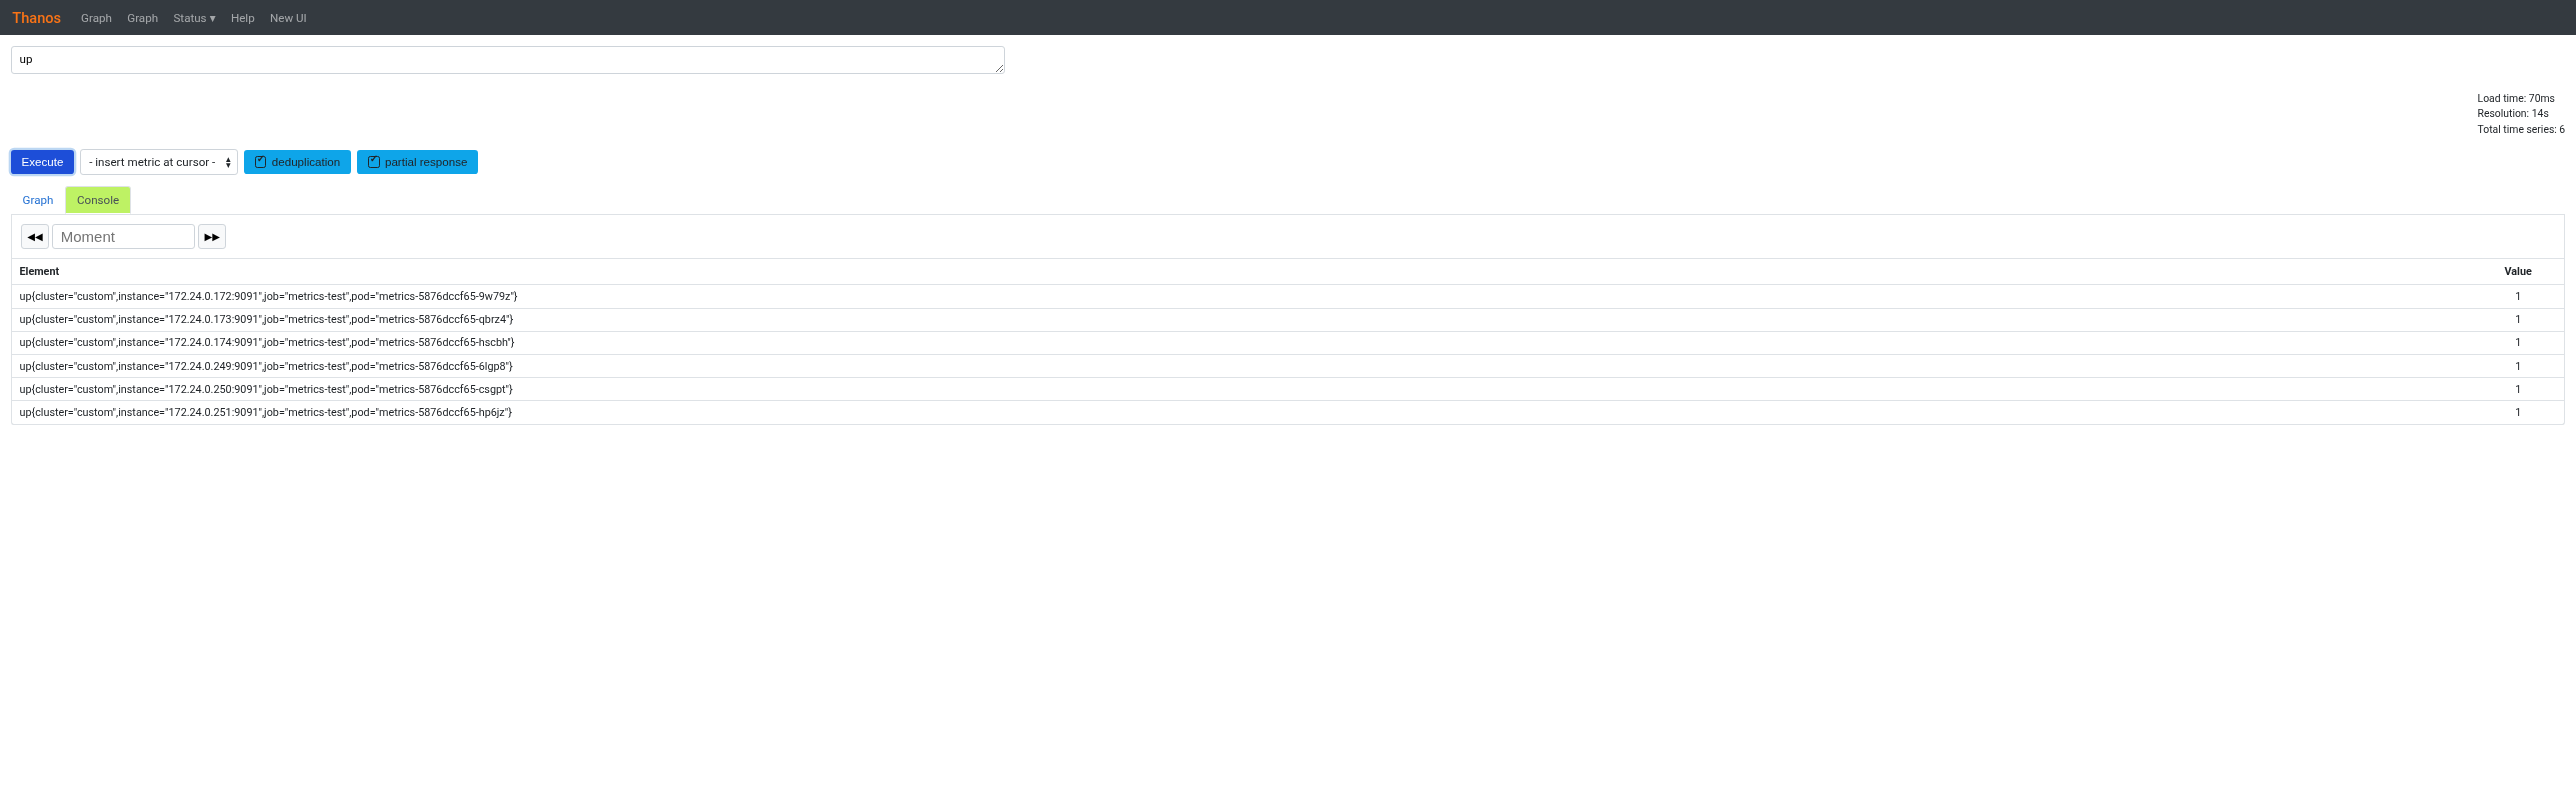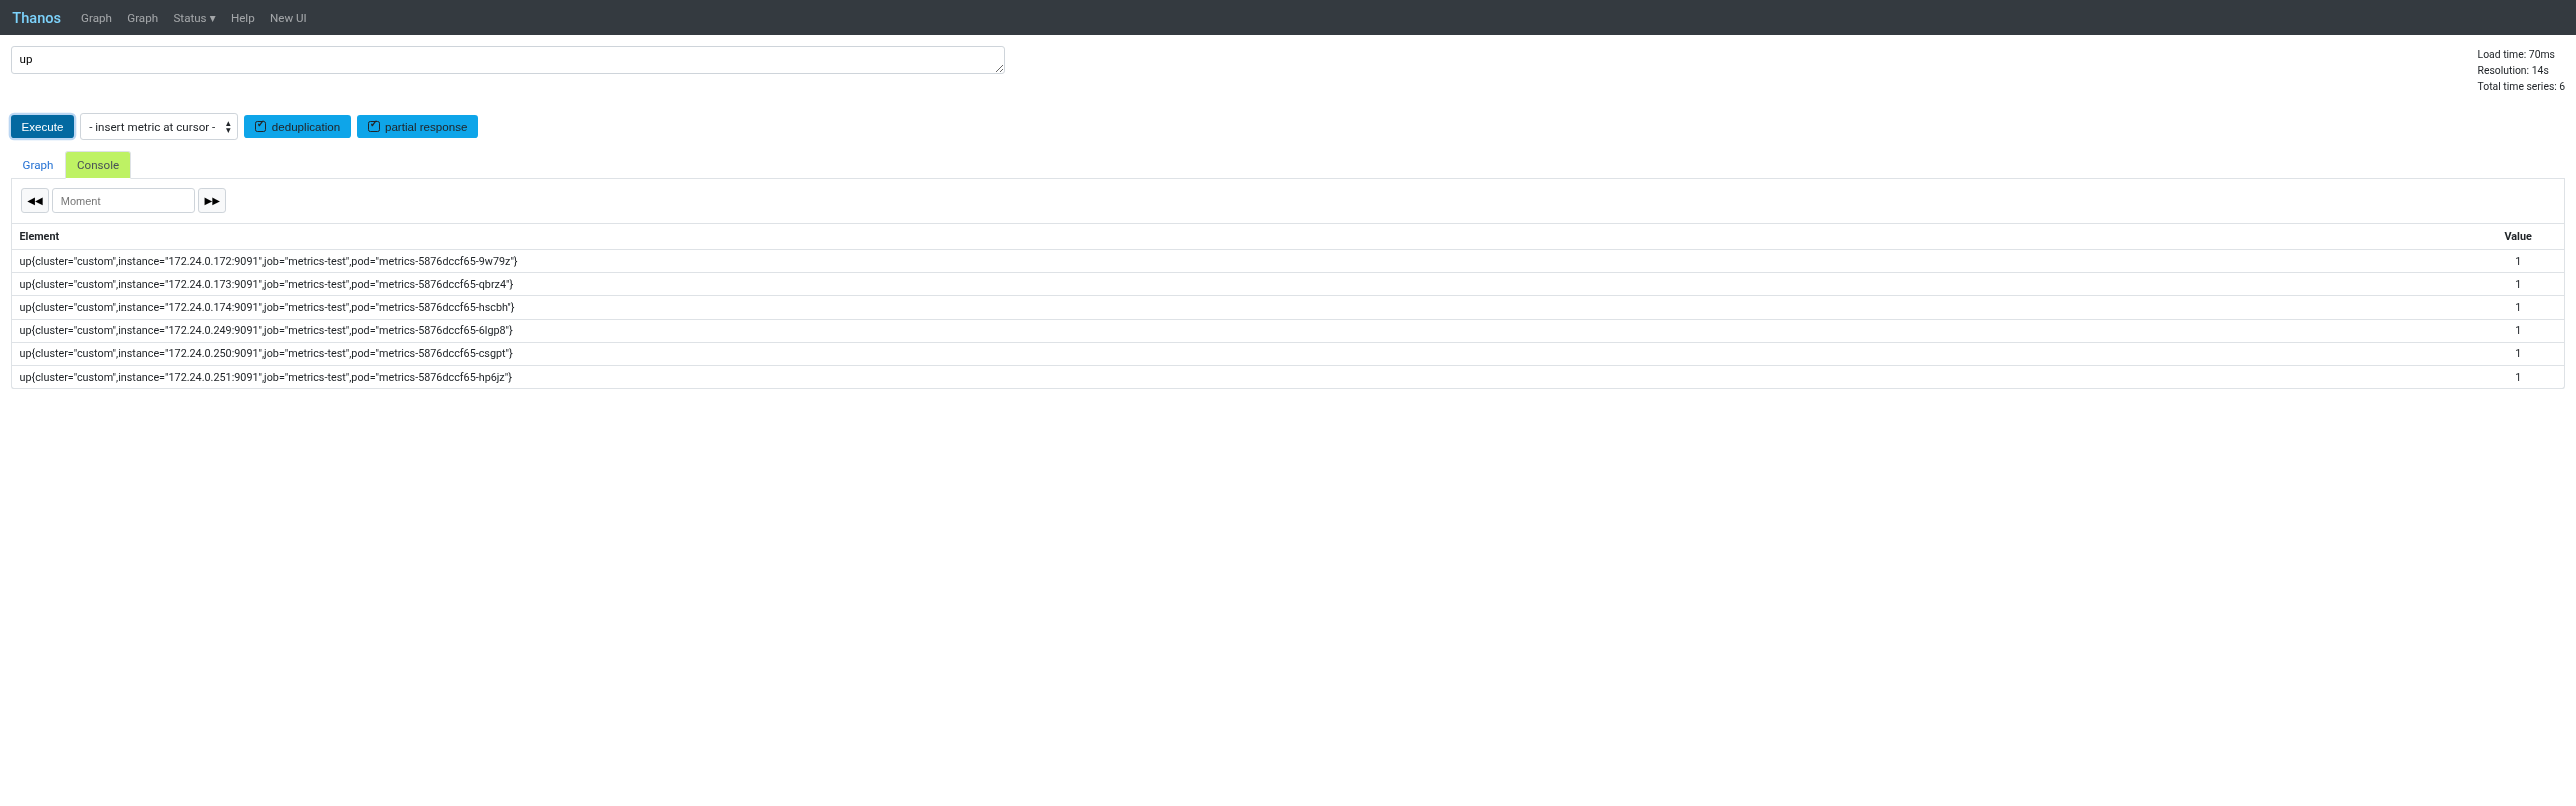--- a/index.html
+++ b/index.html
@@ -1,54 +1,54 @@
 <!DOCTYPE html>
 <html style="font-size:12.3px"><head>
   <meta charset="utf-8">
   <style>
     * { box-sizing: border-box; margin: 0; padding: 0; }
     body { font-family: -apple-system, BlinkMacSystemFont, "Segoe UI", Roboto, "Helvetica Neue", Arial, sans-serif; font-size: 10.8px; color: #212529; background: #fff; }
 
     
     .navbar { background: #343a40; color: #fff; display: flex; align-items: center; padding: 6.2px 12.3px; height: 35px; }
-    .navbar-brand { font-size: 14.6px; font-weight: 500; color: #7dd3fc; margin-right: 12.3px; }
+    .navbar-brand { font-size: 14.6px; font-weight: 500; color: #f97316; margin-right: 12.3px; }
     .nav-item { color: rgba(255,255,255,0.55); font-size: 11.6px; padding: 6.2px 7.7px; cursor: pointer; display: flex; align-items: center; }
     .nav-item .caret { margin-left: 3.1px; }
 
     
     .container { padding: 10.8px; max-width: 100%; }
 
     .checkbox-row { display: flex; align-items: center; margin-bottom: 7.7px; }
     .fake-checkbox { width: 10px; height: 10px; border: 1.5px solid #212529; border-radius: 2.3px; margin-right: 4.6px; display: inline-block; }
     .checkbox-label { font-size: 10.8px; }
 
-    .query-row { display: flex; align-items: flex-start; gap: 15.4px; margin-bottom: 19px; }
+    .query-row { display: flex; align-items: flex-start; gap: 15.4px; margin-bottom: 11px; flex-direction: column; }
     .query-input { flex: 0 0 auto; width: 994px; border: 0.8px solid #ced4da; border-radius: 3.1px; padding: 5.4px 7.7px; font-size: 11.6px; resize: both; height: 28px; line-height: 15.4px; font-family: inherit; }
     .stats { font-size: 10.4px; line-height: 1.5; color: #212529; margin-left: auto; padding-top: 1.5px; }
 
     .controls-row { display: flex; align-items: center; gap: 6.2px; margin-bottom: 10.8px; }
     .btn { border: none; border-radius: 3.1px; padding: 5.4px 10.8px; font-size: 11.6px; cursor: pointer; display: inline-flex; align-items: center; }
-    .btn-primary { background: #0369a1; color: #fff; box-shadow: 0 0 0 2.3px rgba(63,140,220,0.35); }
+    .btn-primary { background: #1d4ed8; color: #fff; box-shadow: 0 0 0 2.3px rgba(63,140,220,0.35); }
     .metric-select { border: 0.8px solid #ced4da; border-radius: 3.1px; padding: 5.4px 21.6px 5.4px 7.7px; font-size: 11.6px; background: #fff; position: relative; display: inline-flex; align-items: center; cursor: pointer; }
     .metric-select .updown { position: absolute; right: 6.2px; font-size: 9.2px; line-height: 6.2px; display: flex; flex-direction: column; }
     .btn-gray { background: #0ea5e9; color: #212529; }
     .check-icon { width: 11.6px; height: 11.6px; border: 1.5px solid #212529; border-radius: 2.3px; margin-right: 5.4px; position: relative; display: inline-block; }
     .check-icon::after { content: "✓"; position: absolute; top: -3.9px; left: 0.8px; font-size: 10px; font-weight: bold; }
 
     
     .tabs { display: flex; border-bottom: 0.8px solid #dee2e6; }
     .tab { padding: 6.2px 10.8px; font-size: 11.6px; cursor: pointer; border: 0.8px solid transparent; border-top-left-radius: 3.1px; border-top-right-radius: 3.1px; margin-bottom: -0.8px; }
     .tab-inactive { color: #2471d3; }
     .tab-active { color: #495057; background: #bef264; border-color: #dee2e6 #dee2e6 #fff; }
 
     .tab-content { border: 0.8px solid #dee2e6; border-top: none; border-radius: 0 0 3.1px 3.1px; padding: 0; }
 
     .moment-row { display: flex; align-items: center; gap: 3.1px; padding: 9.2px; }
     .icon-btn { border: 0.8px solid #ced4da; border-radius: 3.1px; background: #f8f9fa; width: 28px; height: 25px; display: flex; align-items: center; justify-content: center; cursor: pointer; font-size: 10px; }
-    .moment-input { border: 0.8px solid #ced4da; border-radius: 3.1px; padding: 4.6px 7.7px; font-size: 11px; width: 143px; height: 25px; }
+    .moment-input { border: 0.8px solid #ced4da; border-radius: 3.1px; padding: 4.6px 7.7px; font-size: 15px; width: 143px; height: 25px; }
 
     
     table { width: 100%; border-collapse: collapse; }
     th { text-align: left; font-weight: 700; font-size: 10.8px; padding: 6.2px 7.7px; border-top: 0.8px solid #dee2e6; border-bottom: 1.5px solid #dee2e6; }
     td { font-size: 10.8px; padding: 4.6px 7.7px; border-top: 0.8px solid #dee2e6; }
     th.value-col, td.value-col { width: 92px; text-align: center; }
   </style>
 </head>
 <body>
 

